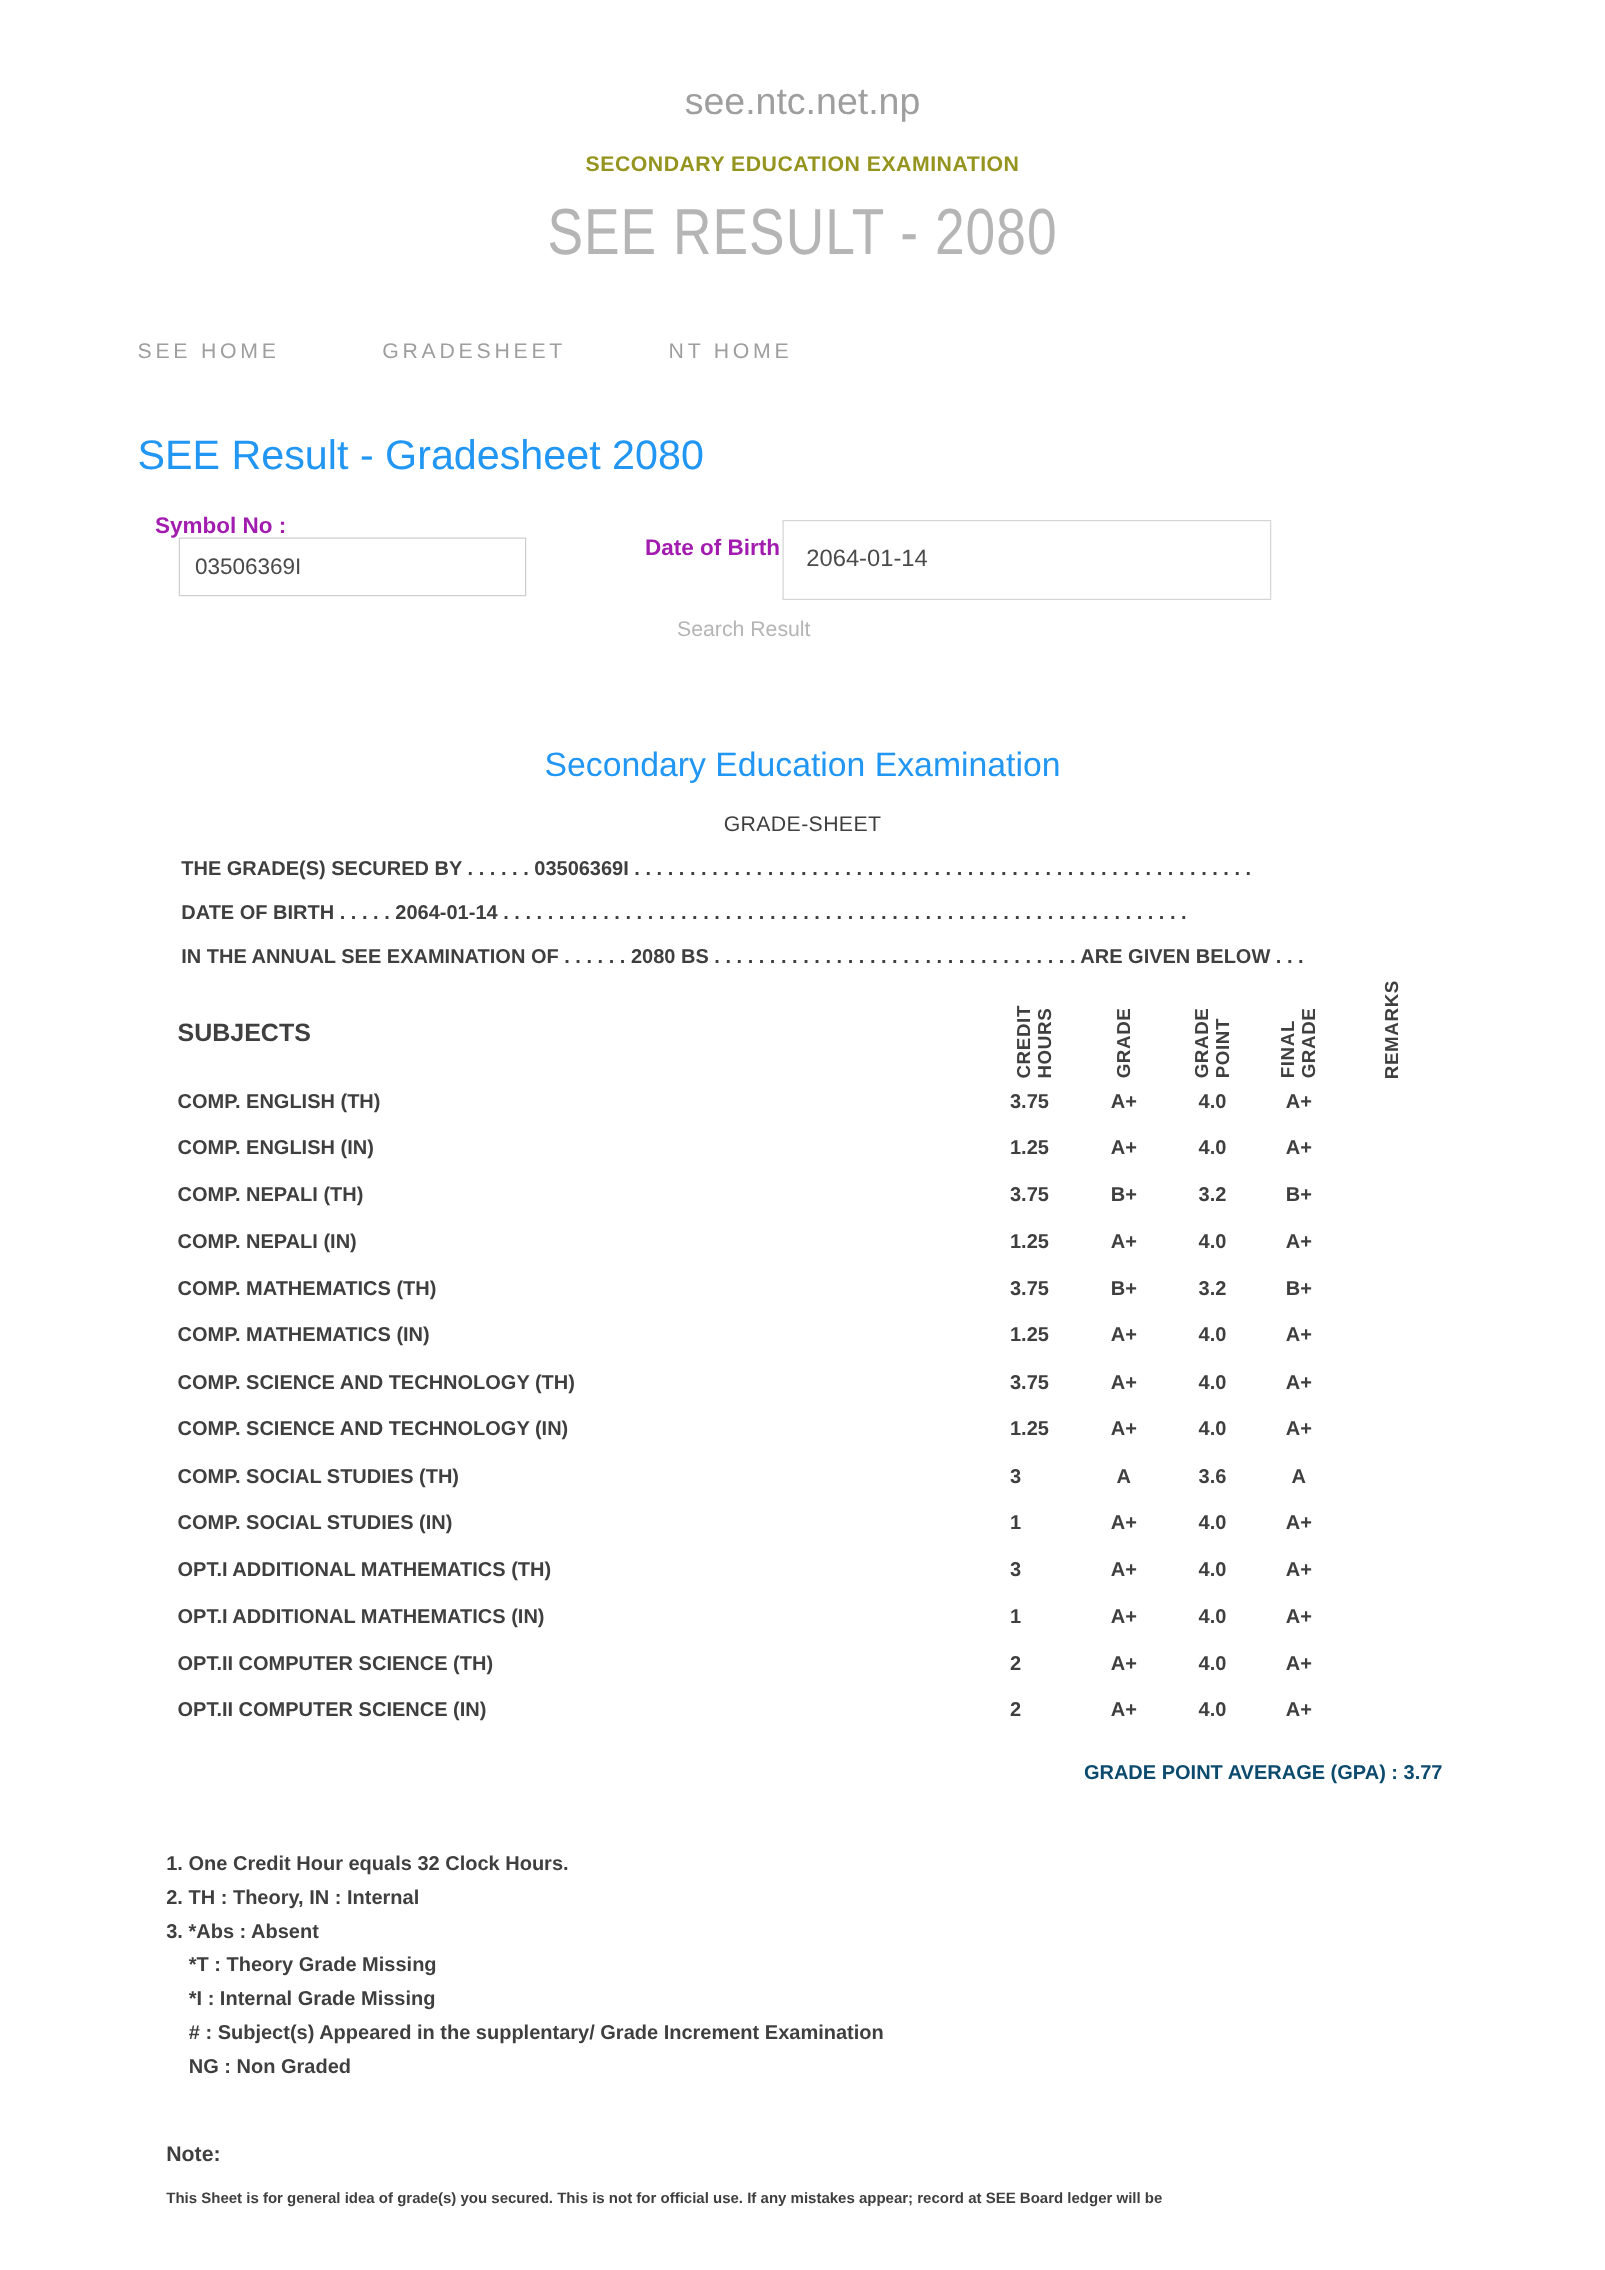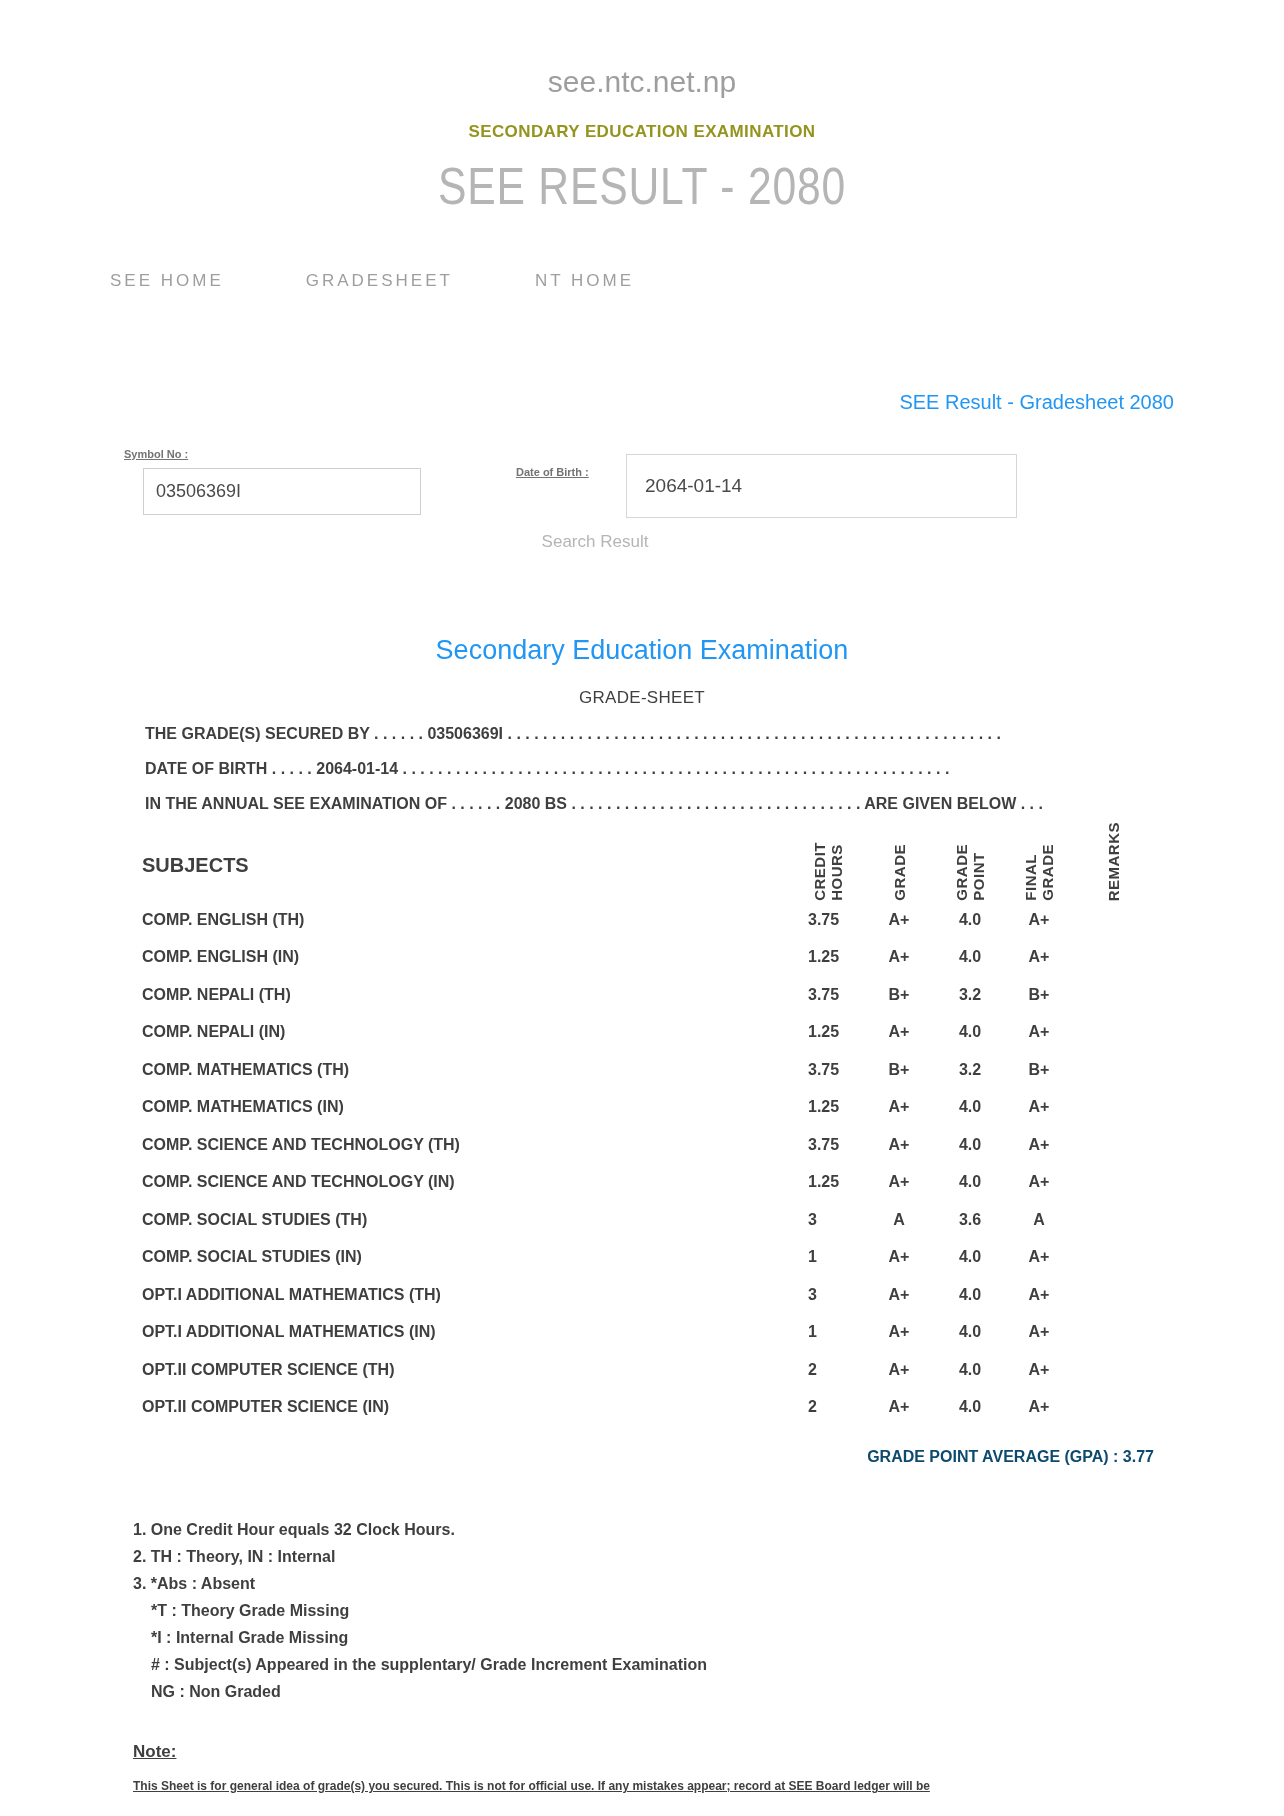--- a/index.html
+++ b/index.html
@@ -19,24 +19,24 @@
     letter-spacing:1px; white-space:nowrap;
   }
   
   nav { margin:54px 0 0 110px; display:flex; gap:82px; }
   nav a {
     font-size:17px; line-height:22px; color:#9e9e9e; text-decoration:none;
     letter-spacing:3px; cursor:pointer;
   }
   
   main { padding:0 110px; }
-  .result-heading { margin-top:94px; font-size:20px; line-height:32px; font-weight:500; color:#2196f3;text-align:right; }
+  .result-heading { margin-top:56px; font-size:33px; line-height:32px; font-weight:500; color:#2196f3; }
   
   .form-area { position:relative; margin-top:30px; height:112px; }
-  .form-label { font-size:11px; font-weight:bold; color:#737373;text-decoration:underline; }
+  .form-label { font-size:18px; font-weight:bold; color:#a21caf; }
   .symbol-label { position:absolute; left:14px; top:0; }
   .symbol-input {
     position:absolute; left:33px; top:20px; width:278px; height:47px;
     border:1px solid #cfcfcf; background:#fff; font-size:18px; color:#4a4a4a;
     padding-left:12px; font-family:inherit; outline:none;
   }
   .dob-label { position:absolute; left:406px; top:18px; }
   .dob-input {
     position:absolute; left:516px; top:6px; width:391px; height:64px;
     border:1px solid #d6d6d6; background:#fff; font-size:19px; color:#4a4a4a;
@@ -64,21 +64,21 @@
   }
   .trow { height:37.5px; align-items:center; }
   .trow .cell { font-size:16px; font-weight:bold; color:#3f3f3f; text-align:center; }
   .trow .cell.subject { text-align:left; white-space:nowrap; }
   .trow .cell.credit { text-align:left; padding-left:16px; }
   .gpa { margin-top:20px; margin-left:32px; width:1012px; text-align:right; font-size:16px; line-height:22px; font-weight:bold; color:#0c4a6e; }
   
   .notes { margin:48px 0 0 23px; }
   .note-line { font-size:16px; line-height:27px; font-weight:bold; color:#3f3f3f; }
   .note-line.indent { padding-left:18px; }
-  .note-block { margin:37px 0 0 23px;text-decoration:underline; }
+  .note-block { margin:47px 0 0 23px; }
   .note-label { font-size:17px; line-height:20px; font-weight:bold; color:#3f3f3f; }
   .note-text { margin-top:14px; font-size:12px; line-height:20px; font-weight:bold; color:#3f3f3f; white-space:nowrap; }
 </style>
 </head>
 <body>
 
 <header>
   <div class="site-title">see.ntc.net.np</div>
   <div class="site-subtitle">SECONDARY EDUCATION EXAMINATION</div>
   <h1 class="page-title">SEE RESULT - 2080</h1>

